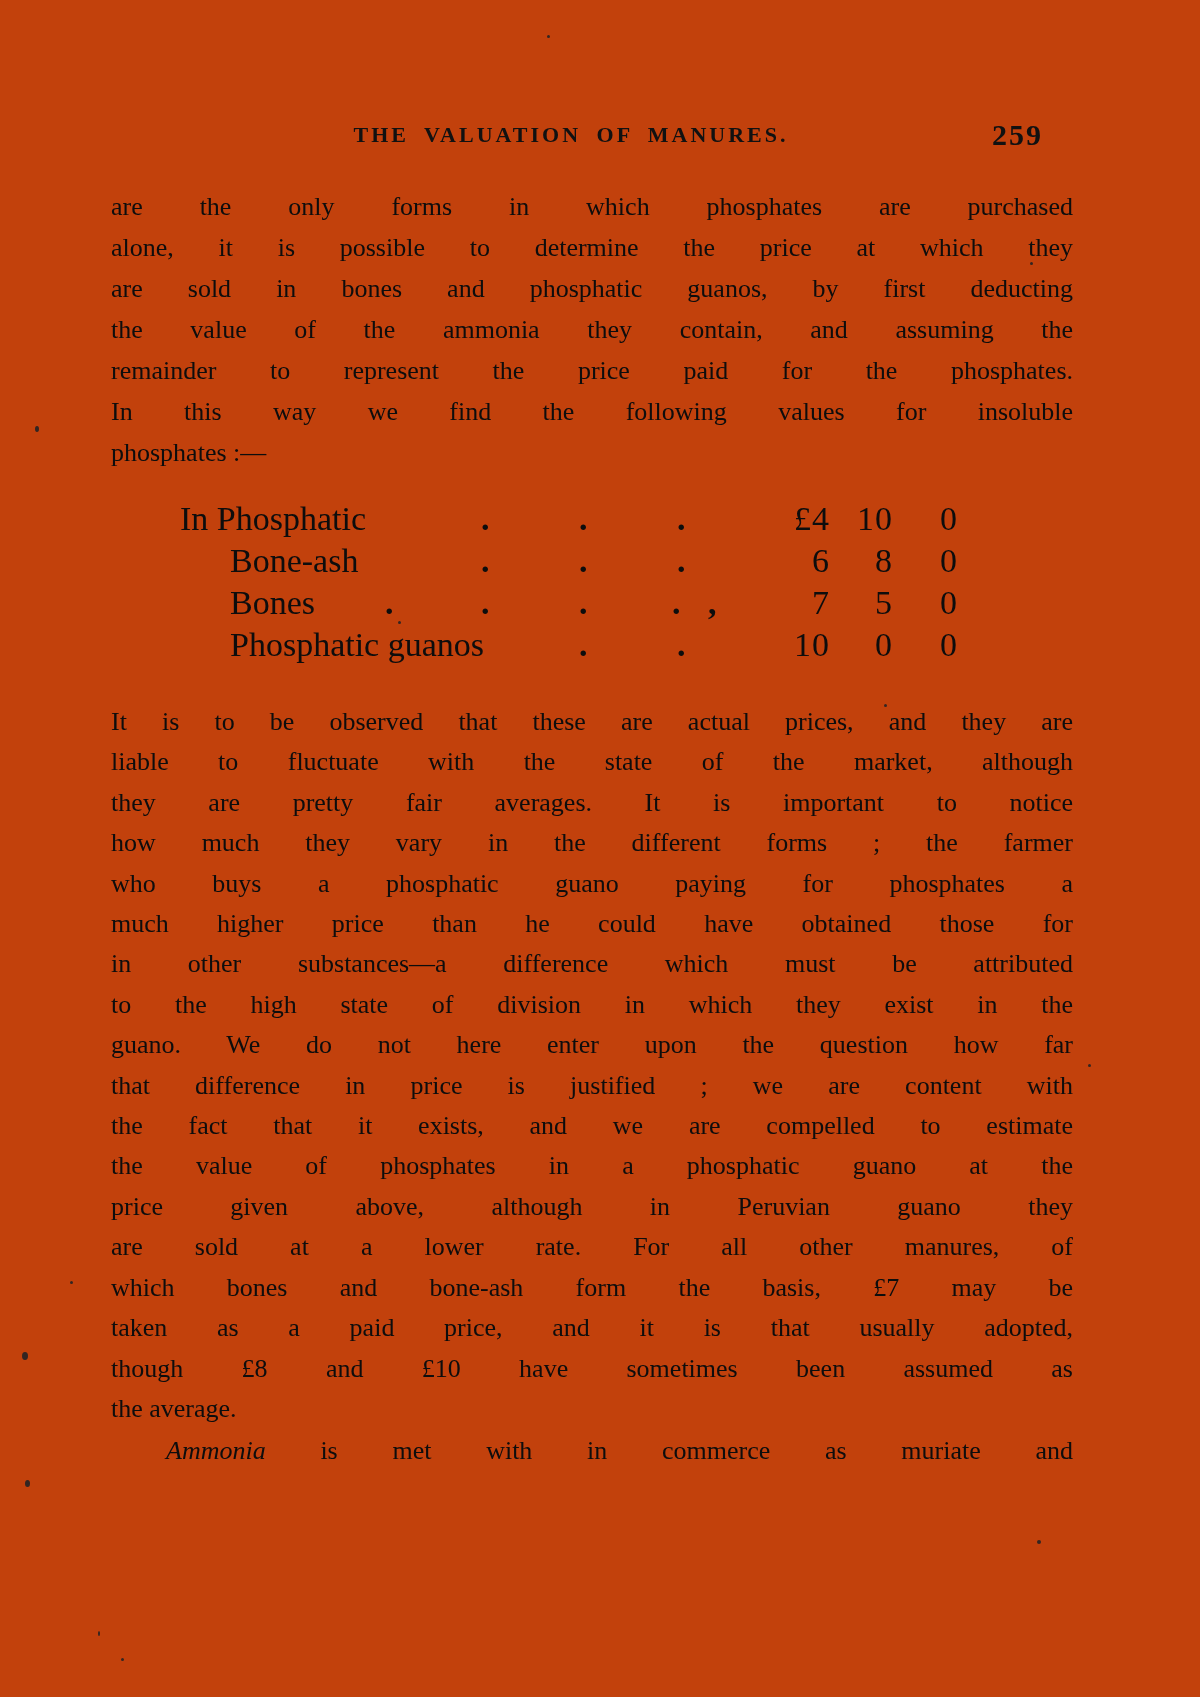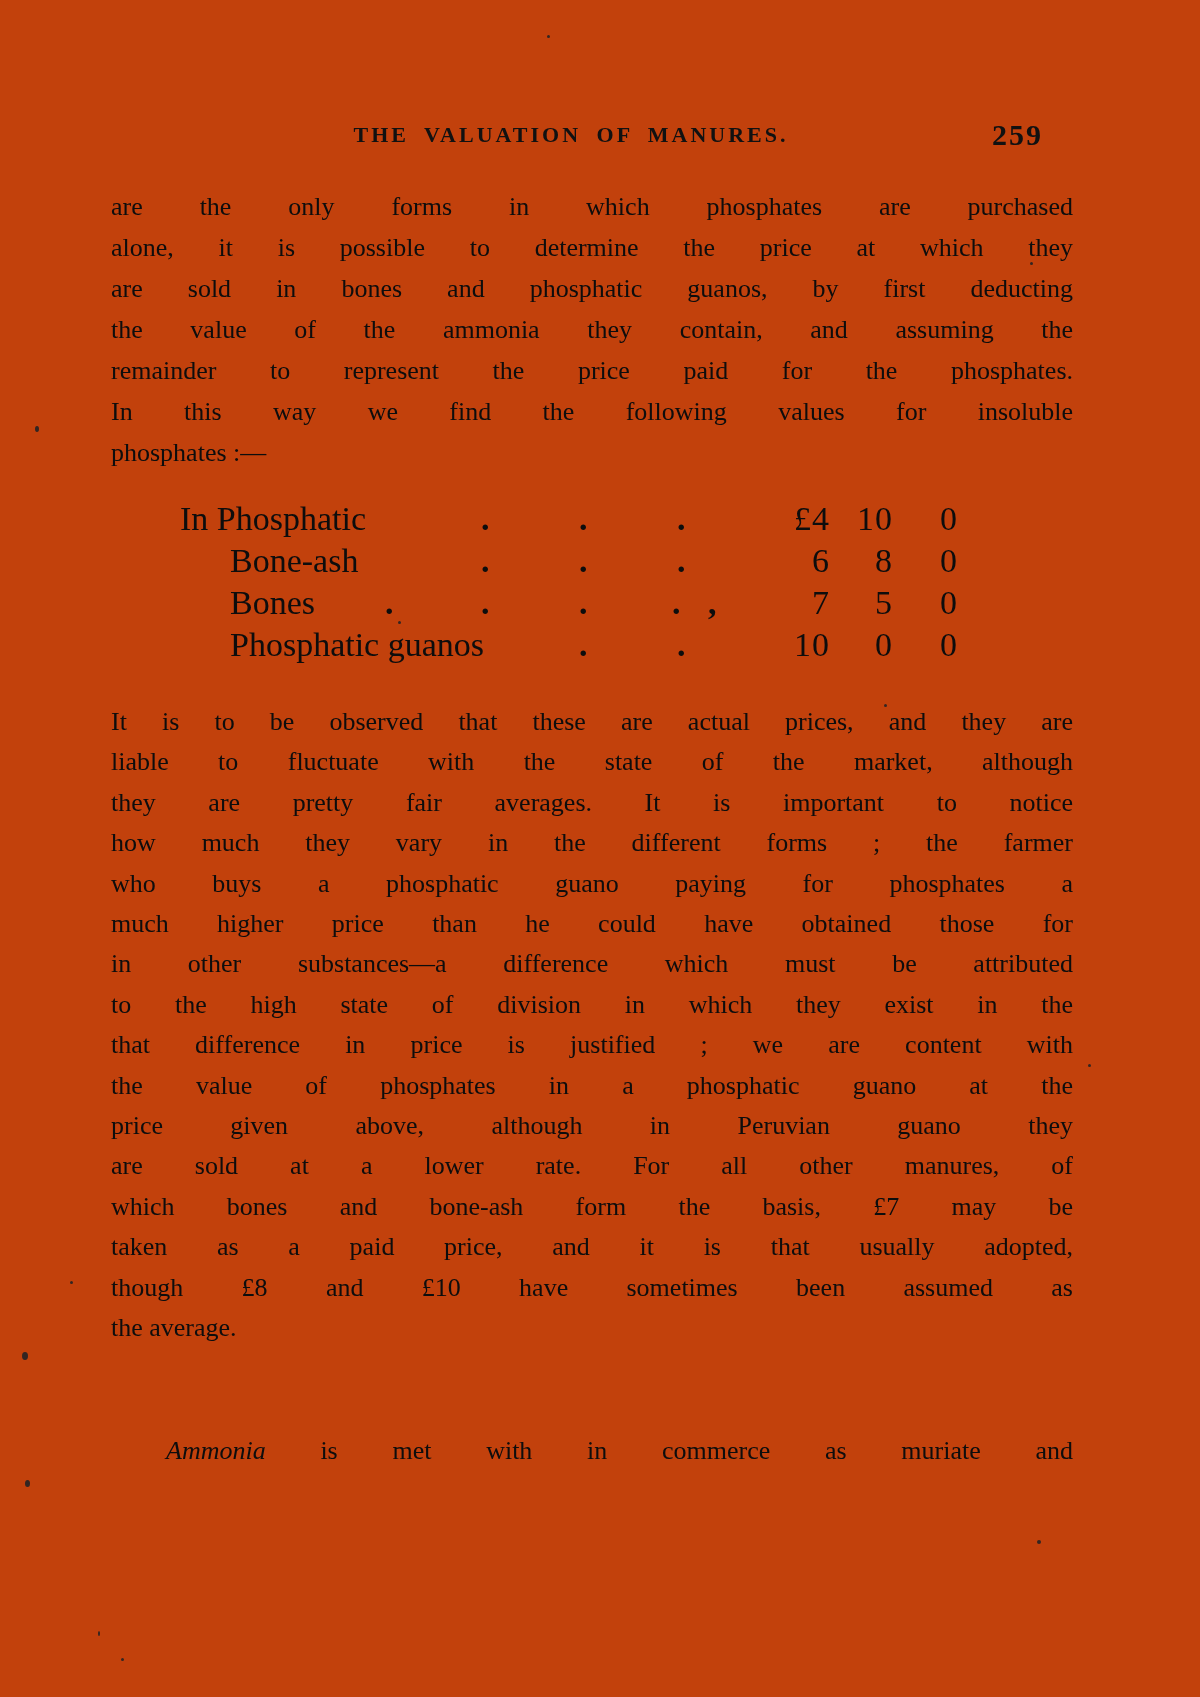--- a/index.html
+++ b/index.html
@@ -130,21 +130,23 @@
 
   <section class="paragraph p2">
       <div class="line">It is to be observed that these are actual prices, and they are</div>
       <div class="line">liable to fluctuate with the state of the market, although</div>
       <div class="line">they are pretty fair averages.  It is important to notice</div>
       <div class="line">how much they vary in the different forms ; the farmer</div>
       <div class="line">who buys a phosphatic guano paying for phosphates a</div>
       <div class="line">much higher price than he could have obtained those for</div>
       <div class="line">in other substances—a difference which must be attributed</div>
       <div class="line">to the high state of division in which they exist in the</div>
+      <div class="line">guano.  We do not here enter upon the question how far</div>
       <div class="line">that difference in price is justified ; we are content with</div>
+      <div class="line">the fact that it exists, and we are compelled to estimate</div>
       <div class="line">the value of phosphates in a phosphatic guano at the</div>
       <div class="line">price given above, although in Peruvian guano they</div>
       <div class="line">are sold at a lower rate.  For all other manures, of</div>
       <div class="line">which bones and bone-ash form the basis, £7 may be</div>
       <div class="line">taken as a paid price, and it is that usually adopted,</div>
       <div class="line">though £8 and £10 have sometimes been assumed as</div>
       <div class="line last">the average.</div>
     </section>
 
   <section class="paragraph p3">

